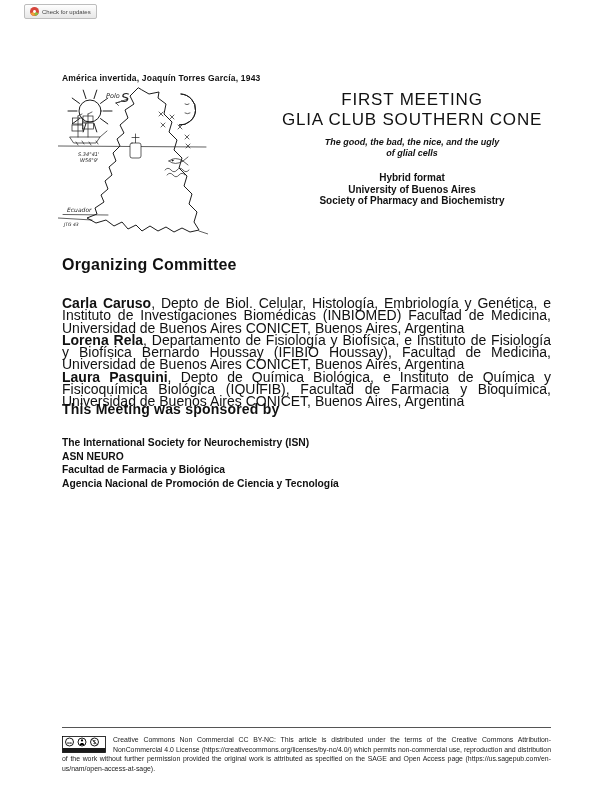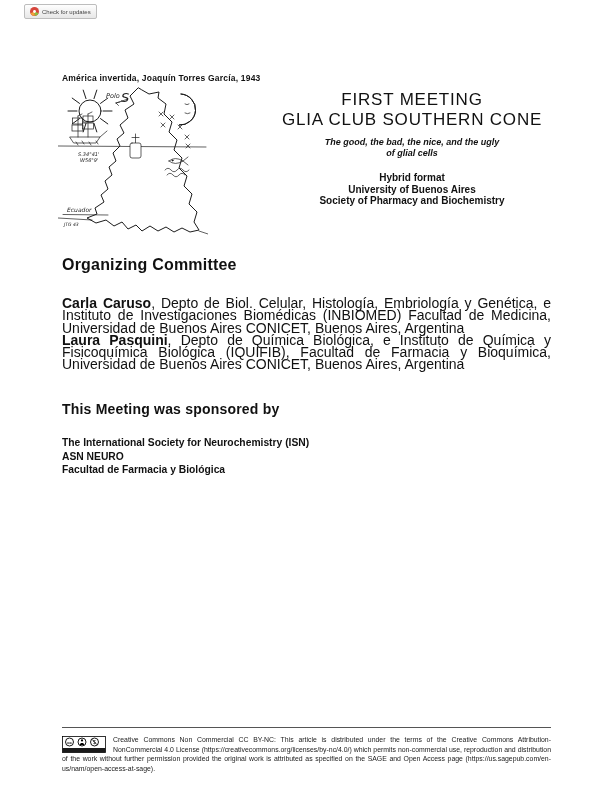--- a/index.html
+++ b/index.html
@@ -128,28 +128,30 @@
     <div class="venue">
       <div>Hybrid format</div>
       <div>University of Buenos Aires</div>
       <div>Society of Pharmacy and Biochemistry</div>
     </div>
   </div>
 
   <div class="h2 committee">Organizing Committee</div>
   <div class="committee-text">
     <p class="member"><b>Carla Caruso</b><span>, Depto de Biol. Celular, Histología, Embriología y Genética, e Instituto de Investigaciones Biomédicas (INBIOMED) Facultad de Medicina, Universidad de Buenos Aires CONICET, Buenos Aires, Argentina</span></p>
+    <p class="member"><b>Lorena Rela</b><span>, Departamento de Fisiología y Biofísica, e Instituto de Fisiología y Biofísica Bernardo Houssay (IFIBIO Houssay), Facultad de Medicina, Universidad de Buenos Aires CONICET, Buenos Aires, Argentina</span></p>
     <p class="member"><b>Laura Pasquini</b><span>, Depto de Química Biológica, e Instituto de Química y Fisicoquímica Biológica (IQUIFIB), Facultad de Farmacia y Bioquímica, Universidad de Buenos Aires CONICET, Buenos Aires, Argentina</span></p>
   </div>
 
   <div class="h2 sponsored">This Meeting was sponsored by</div>
   <div class="sponsor-list">
     <div>The International Society for Neurochemistry (ISN)</div>
     <div>ASN NEURO</div>
     <div>Facultad de Farmacia y Biológica</div>
+    <div>Agencia Nacional de Promoción de Ciencia y Tecnología</div>
   </div>
 
   <div class="footer-rule"></div>
   <div class="footer">
     <svg class="cc-badge" width="44" height="17" viewBox="0 0 44 17">
       <rect x="0.5" y="0.5" width="43" height="16" fill="#fff" stroke="#000" stroke-width="0.8"></rect>
       <g>
         <circle cx="7.5" cy="6" r="4" fill="none" stroke="#000" stroke-width="0.9"></circle>
         <text x="7.5" y="7.6" font-size="4.2" font-weight="bold" text-anchor="middle" fill="#000">cc</text>
       </g>

